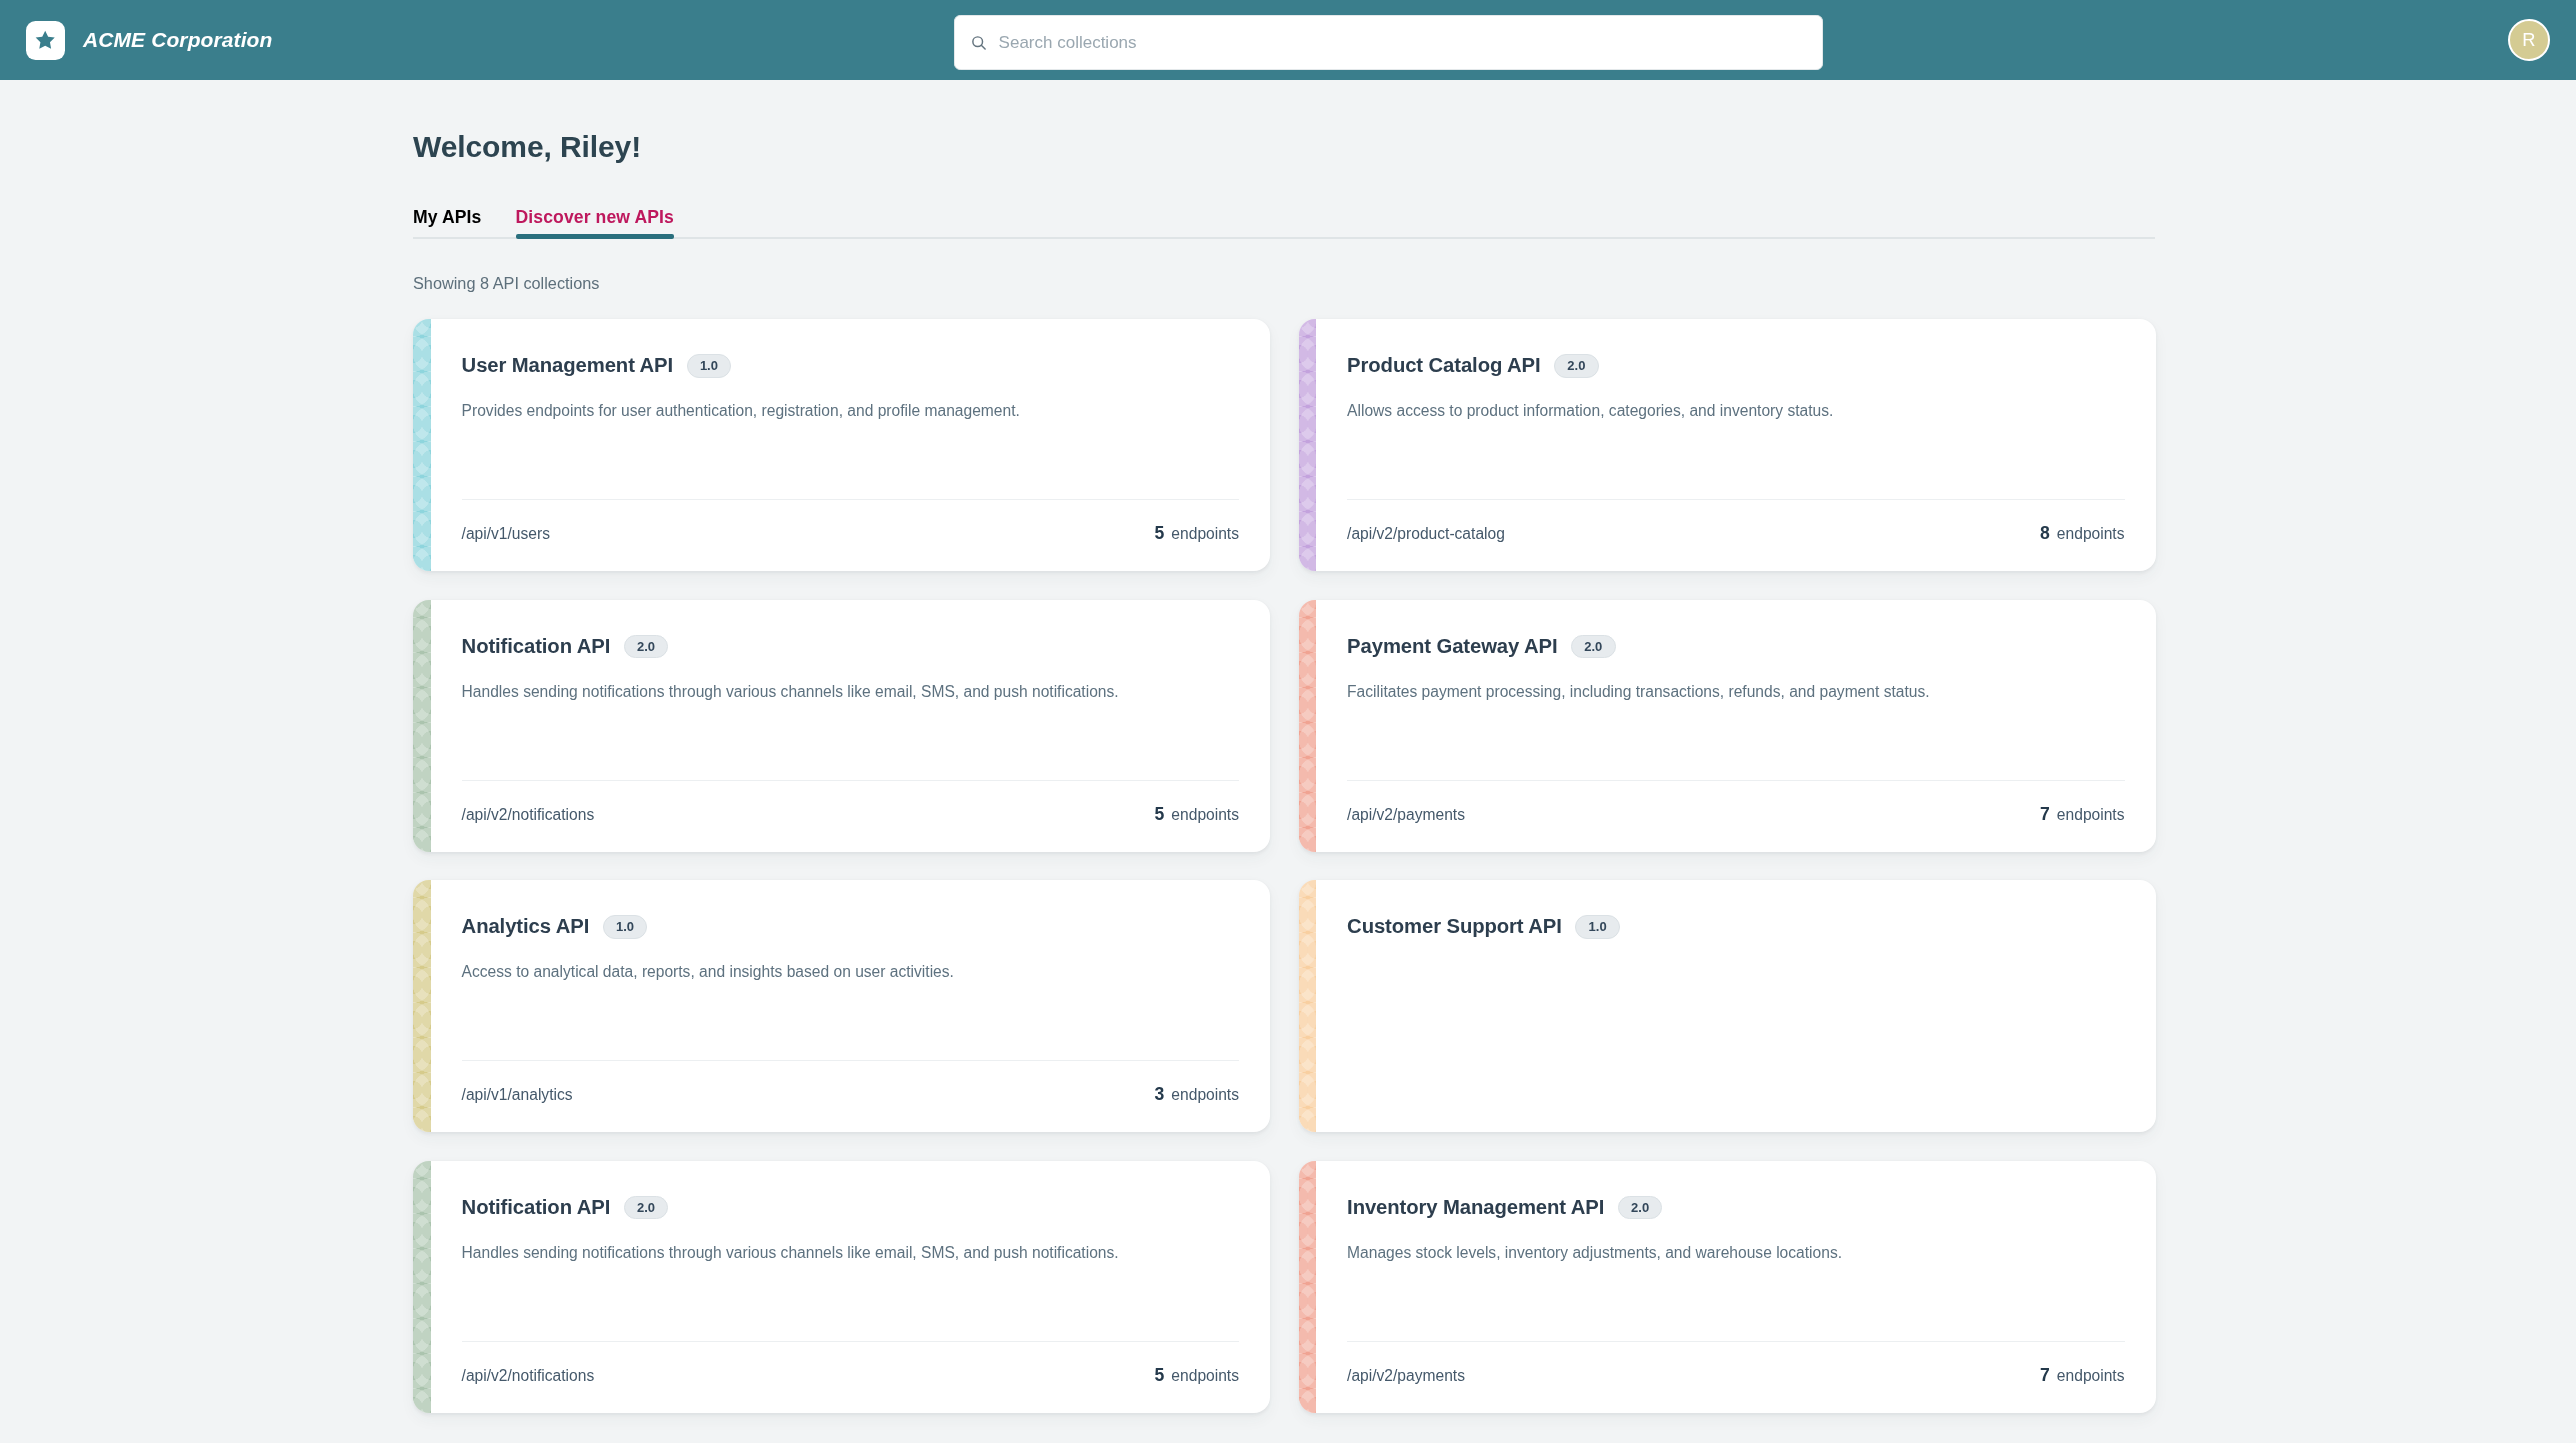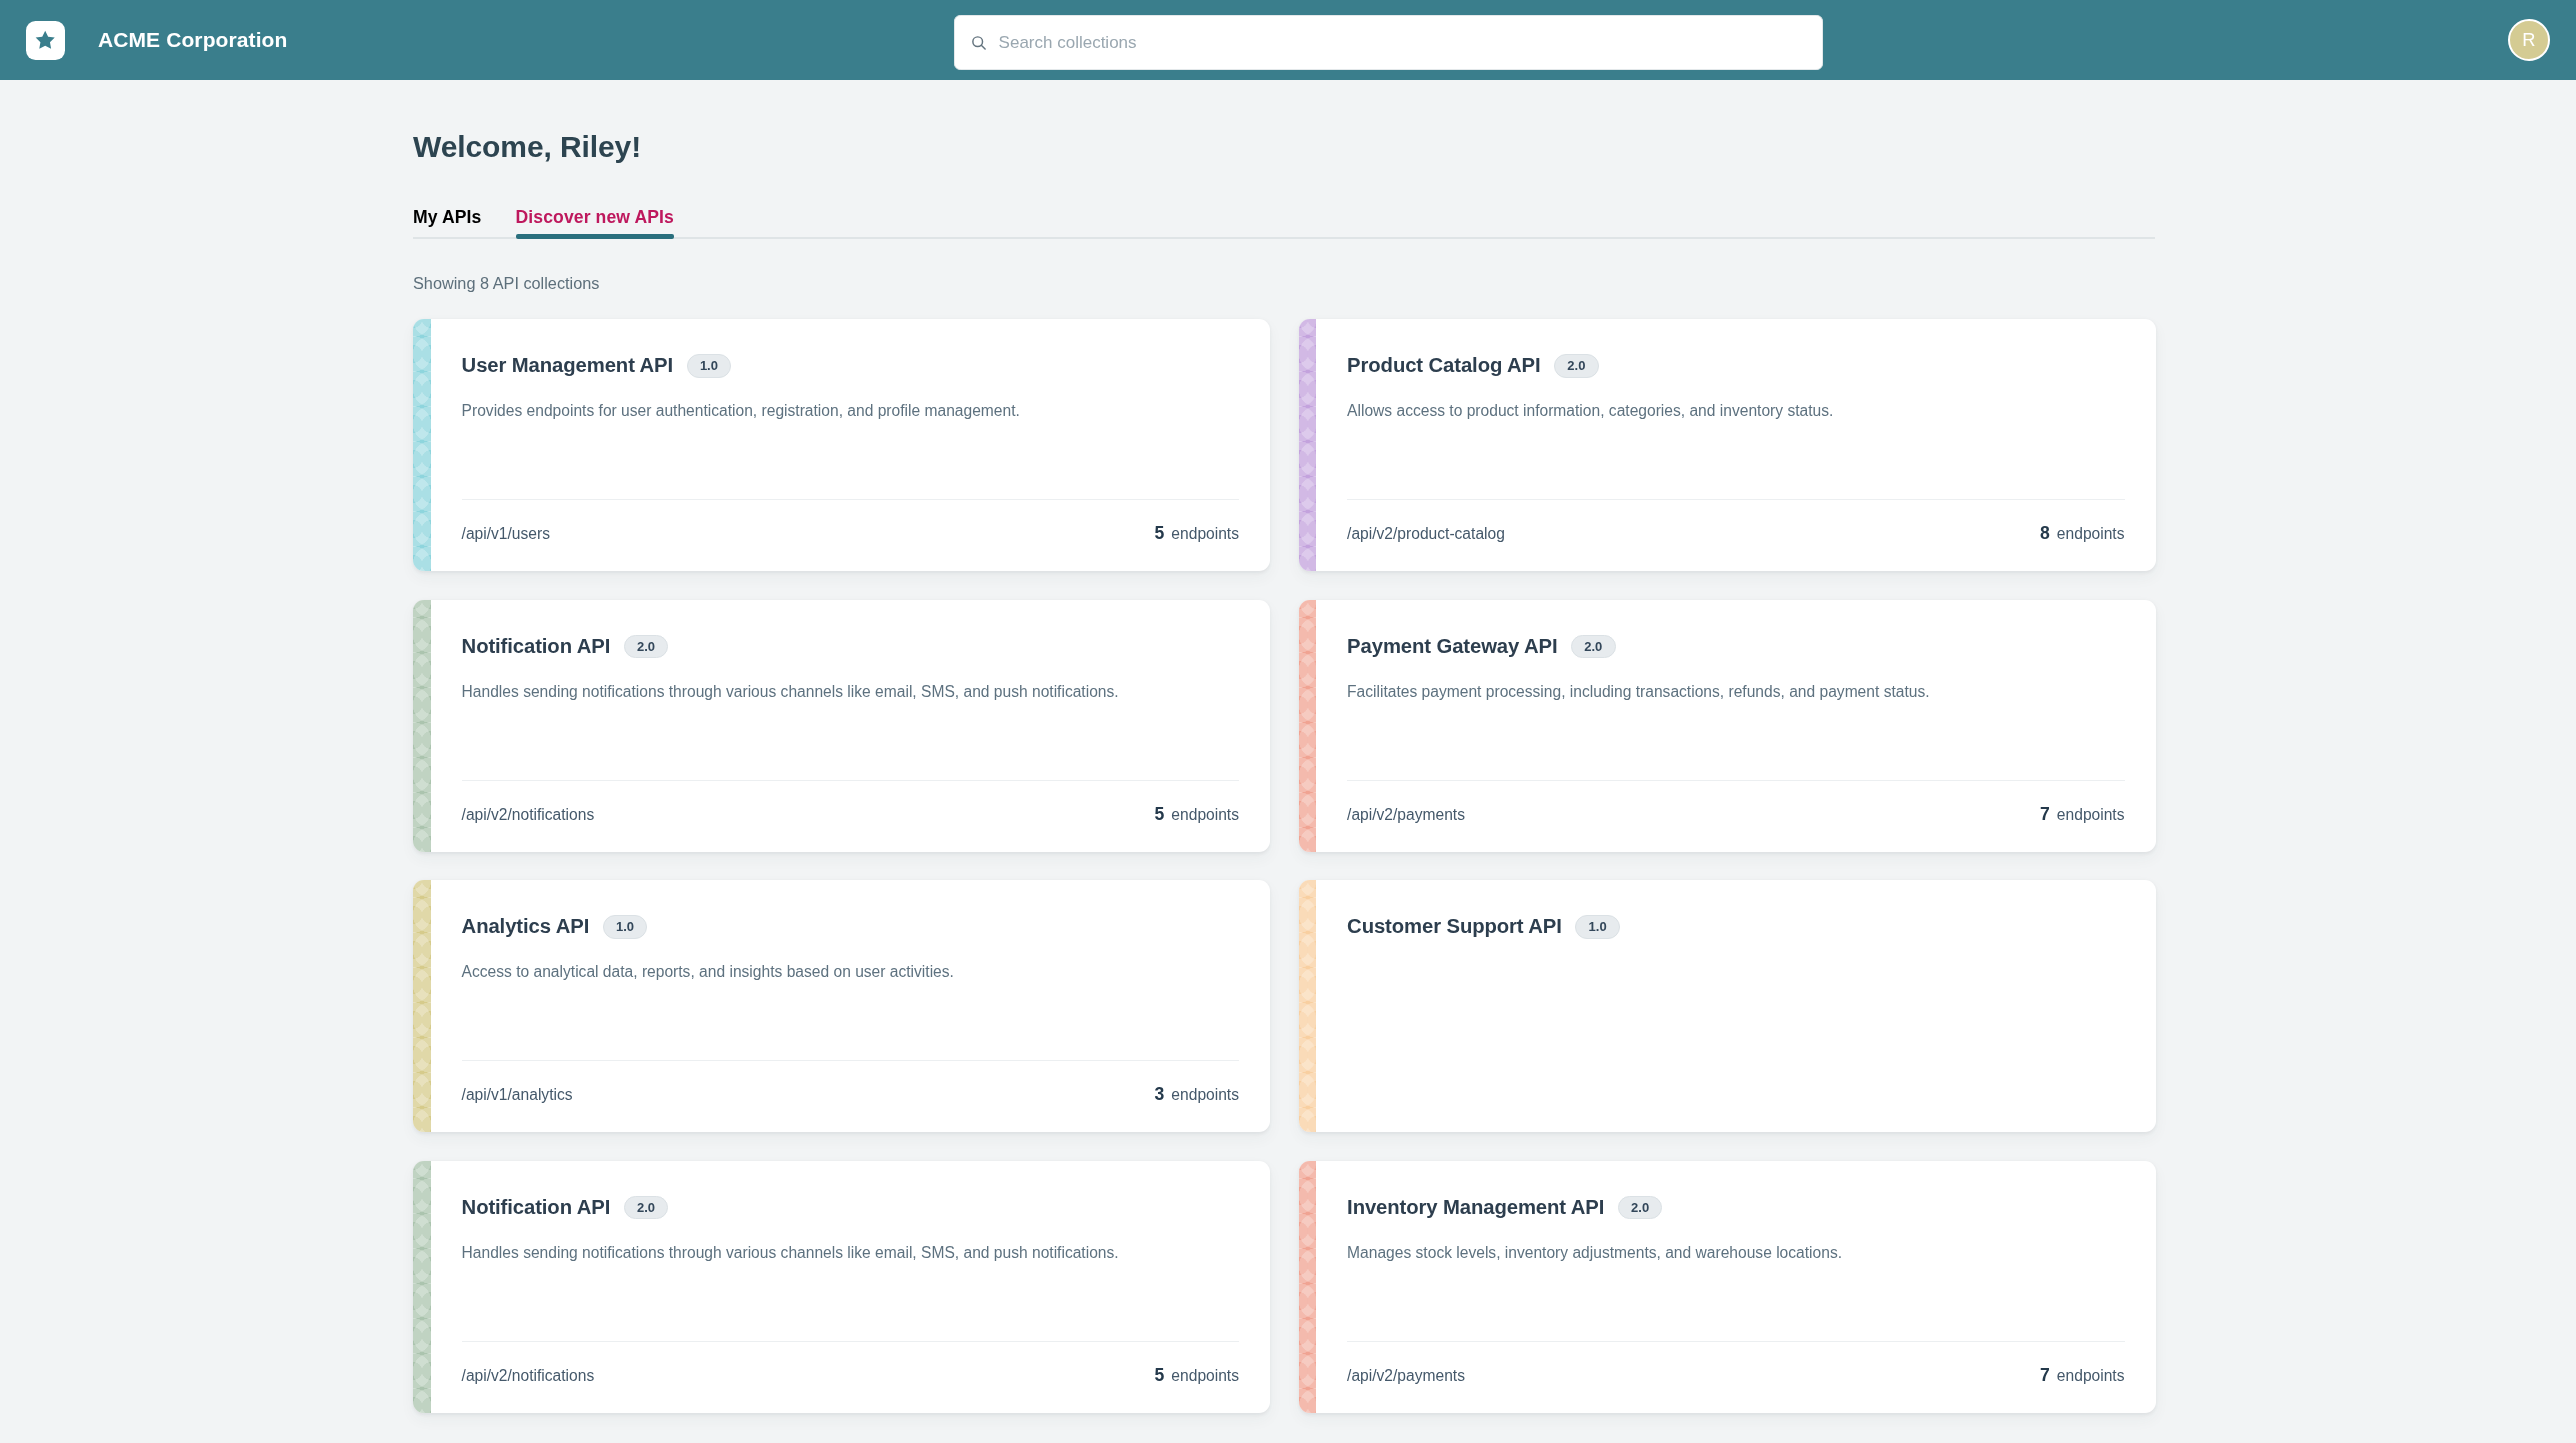--- a/index.html
+++ b/index.html
@@ -13,21 +13,21 @@
 
   
   .topbar {
     position: relative;
     height: 80px;
     background: #3a7e8c;
     display: flex;
     align-items: center;
     padding: 0 26px;
   }
-  .brand { display: flex; align-items: center; gap: 33px; }
+  .brand { display: flex; align-items: center; gap: 18px; font-style: italic; }
   .logo-tile {
     width: 39px; height: 39px;
     background: #ffffff;
     border-radius: 9.5px;
     display: flex; align-items: center; justify-content: center;
     flex: none;
   }
   .logo-tile svg { display: block; }
   .brand-name {
     color: #ffffff;
@@ -136,21 +136,21 @@
   
   .grid {
     display: grid;
     grid-template-columns: 857px 857px;
     column-gap: 28.5px;
     row-gap: 28.5px;
   }
   .card {
     position: relative;
     background: #ffffff;
-    border-radius: 11px;
+    border-radius: 16px;
     box-shadow: 0 1.4px 3.4px rgba(40,60,75,0.07), 0 6.8px 15px rgba(40,60,75,0.045);
     min-height: 252px;
     display: flex;
     overflow: hidden;
     cursor: pointer;
   }
   .accent {
     width: 17.6px;
     flex: none;
     position: relative;

